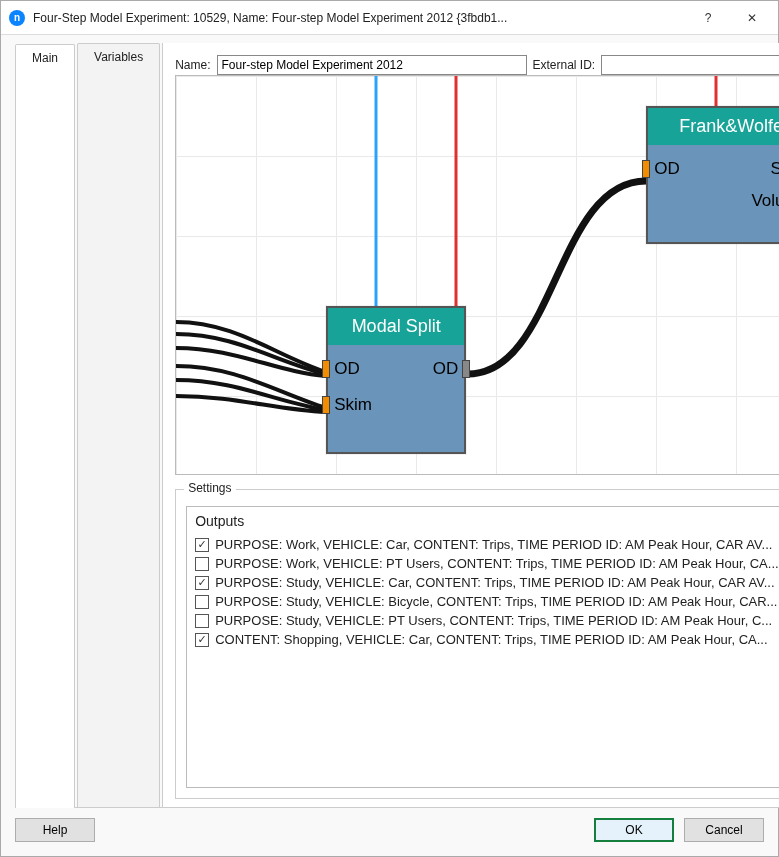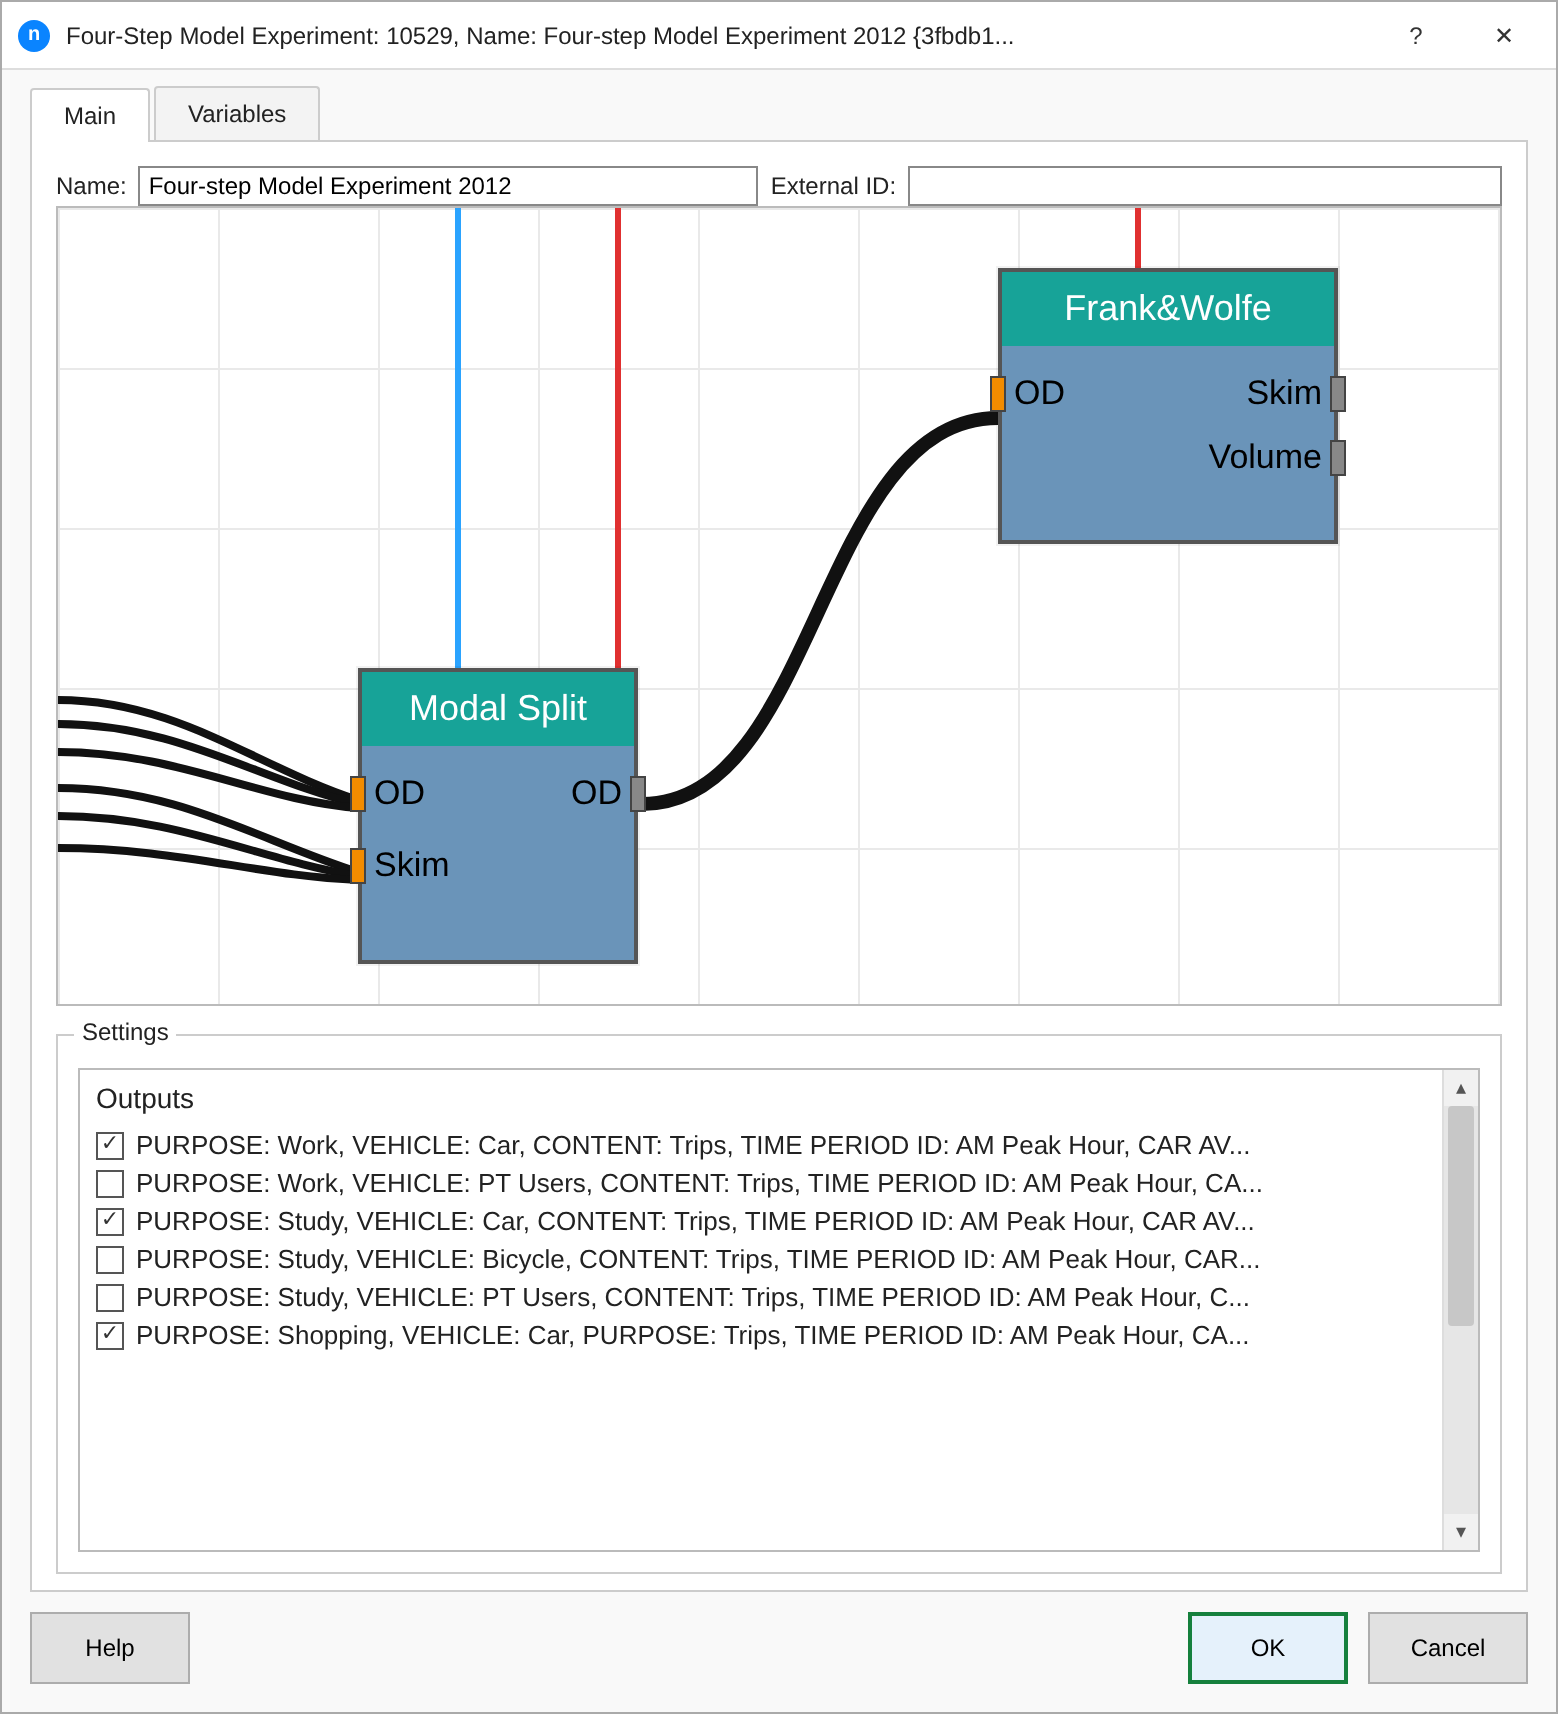--- a/index.html
+++ b/index.html
@@ -3,21 +3,21 @@
 <meta charset="utf-8">
 <style>
   * { box-sizing: border-box; }
   html, body { margin: 0; padding: 0; font-family: "Segoe UI", Tahoma, sans-serif; font-size: 12px; background: #fff; color: #222; }
   .window { width: 779px; height: 857px; border: 1px solid #aaa; background: #f9f9f9; display: flex; flex-direction: column; }
   .titlebar { height: 34px; display: flex; align-items: center; padding: 0 4px 0 8px; background: #fff; border-bottom: 1px solid #ddd; }
   .titlebar .appicon { width: 16px; height: 16px; border-radius: 50%; background: #0a84ff; display:flex; align-items:center; justify-content:center; margin-right:8px; }
   .titlebar .appicon span { color:#fff; font-size:10px; font-weight:bold; }
   .titlebar .title { flex: 1; font-size: 12px; white-space: nowrap; overflow: hidden; text-overflow: ellipsis; }
   .titlebar .winctrl { width: 44px; height: 30px; display:flex; align-items:center; justify-content:center; color:#333; }
-  .content { flex: 1; display:flex; flex-direction:column; padding: 8px 14px 0 14px; min-height:0; }
+  .content { flex: 1; display:flex; flex-direction:row; padding: 8px 14px 0 14px; min-height:0; }
   .tabs { display:flex; gap:0; border-bottom:1px solid #ccc; position:relative; }
   .tab { padding:6px 16px 6px; border:1px solid #ccc; border-bottom:none; background:#f3f3f3; font-size:12px; border-radius:2px 2px 0 0; margin-right:2px; }
   .tab.active { background:#fff; position:relative; top:1px; }
   .tabbody { border:1px solid #ccc; border-top:none; background:#fff; flex:1; display:flex; flex-direction:column; padding:12px 12px 8px 12px; min-height:0; }
   .formrow { display:flex; align-items:center; gap:6px; }
   .formrow label { font-size:12px; }
   .formrow input { font-size:12px; padding:2px 4px; border:1px solid #888; }
   .name-input { width: 310px; }
   .extid-input { flex:1; }
   .diagram-wrap { border:1px solid #bbb; background:#fff; height:400px; overflow:hidden; position:relative; }
@@ -43,21 +43,21 @@
   .outputs h4 { margin:0 0 6px 0; font-weight:normal; font-size:14px; }
   .outrow { display:flex; align-items:center; gap:6px; font-size:13px; padding:2px 0; white-space:nowrap; overflow:hidden; text-overflow:ellipsis; }
   .chk { width:14px; height:14px; border:1px solid #555; display:inline-flex; align-items:center; justify-content:center; font-size:11px; line-height:1; flex:0 0 14px; background:#fff; }
   .chk.checked::before { content:"✓"; color:#333; }
   .outputs .sbar { width:18px; background:#f1f1f1; border-left:1px solid #ddd; display:flex; flex-direction:column; align-items:center; }
   .outputs .sbar .arrow { height:18px; width:100%; display:flex; align-items:center; justify-content:center; color:#555; font-size:10px; }
   .outputs .sbar .track { flex:1; background:#e6e6e6; width:100%; position:relative; }
   .outputs .sbar .thumb { position:absolute; left:2px; right:2px; top:0; height:110px; background:#c7c7c7; border-radius:2px; }
   .footer { display:flex; align-items:center; padding:10px 14px 14px 14px; gap:10px; }
   .footer .spacer { flex:1; }
-  .btn { min-width:80px; height:36px; border:1px solid #adadad; background:#e1e1e1; font-size:12px; font-family:inherit; cursor:pointer; }
+  .btn { min-width:80px; height:24px; border:1px solid #adadad; background:#e1e1e1; font-size:12px; font-family:inherit; cursor:pointer; }
   .btn.primary { border:2px solid #15803d; background:#e5f1fb; }
   svg.wires { position:absolute; inset:0; width:100%; height:100%; }
 </style>
 </head>
 <body>
 
 <div class="window">
 
   <div class="titlebar">
     <div class="appicon">
@@ -163,21 +163,21 @@
                 <div class="outrow">
                   <span class="chk"></span>
                   <span style="overflow: hidden; text-overflow: ellipsis;">PURPOSE: Study, VEHICLE: Bicycle, CONTENT: Trips, TIME PERIOD ID: AM Peak Hour, CAR...</span>
                 </div>
                 <div class="outrow">
                   <span class="chk"></span>
                   <span style="overflow: hidden; text-overflow: ellipsis;">PURPOSE: Study, VEHICLE: PT Users, CONTENT: Trips, TIME PERIOD ID: AM Peak Hour, C...</span>
                 </div>
                 <div class="outrow">
                   <span class="chk checked"></span>
-                  <span style="overflow: hidden; text-overflow: ellipsis;">PURPOSE: Shopping, VEHICLE: Car, PURPOSE: Trips, TIME PERIOD ID: AM Peak Hour, CA...</span>
+                  <span style="overflow: hidden; text-overflow: ellipsis;">CONTENT: Shopping, VEHICLE: Car, CONTENT: Trips, TIME PERIOD ID: AM Peak Hour, CA...</span>
                 </div>
               </div>
           </div>
           <div class="sbar">
             <div class="arrow">▴</div>
             <div class="track">
               <div class="thumb"></div>
             </div>
             <div class="arrow">▾</div>
           </div>

